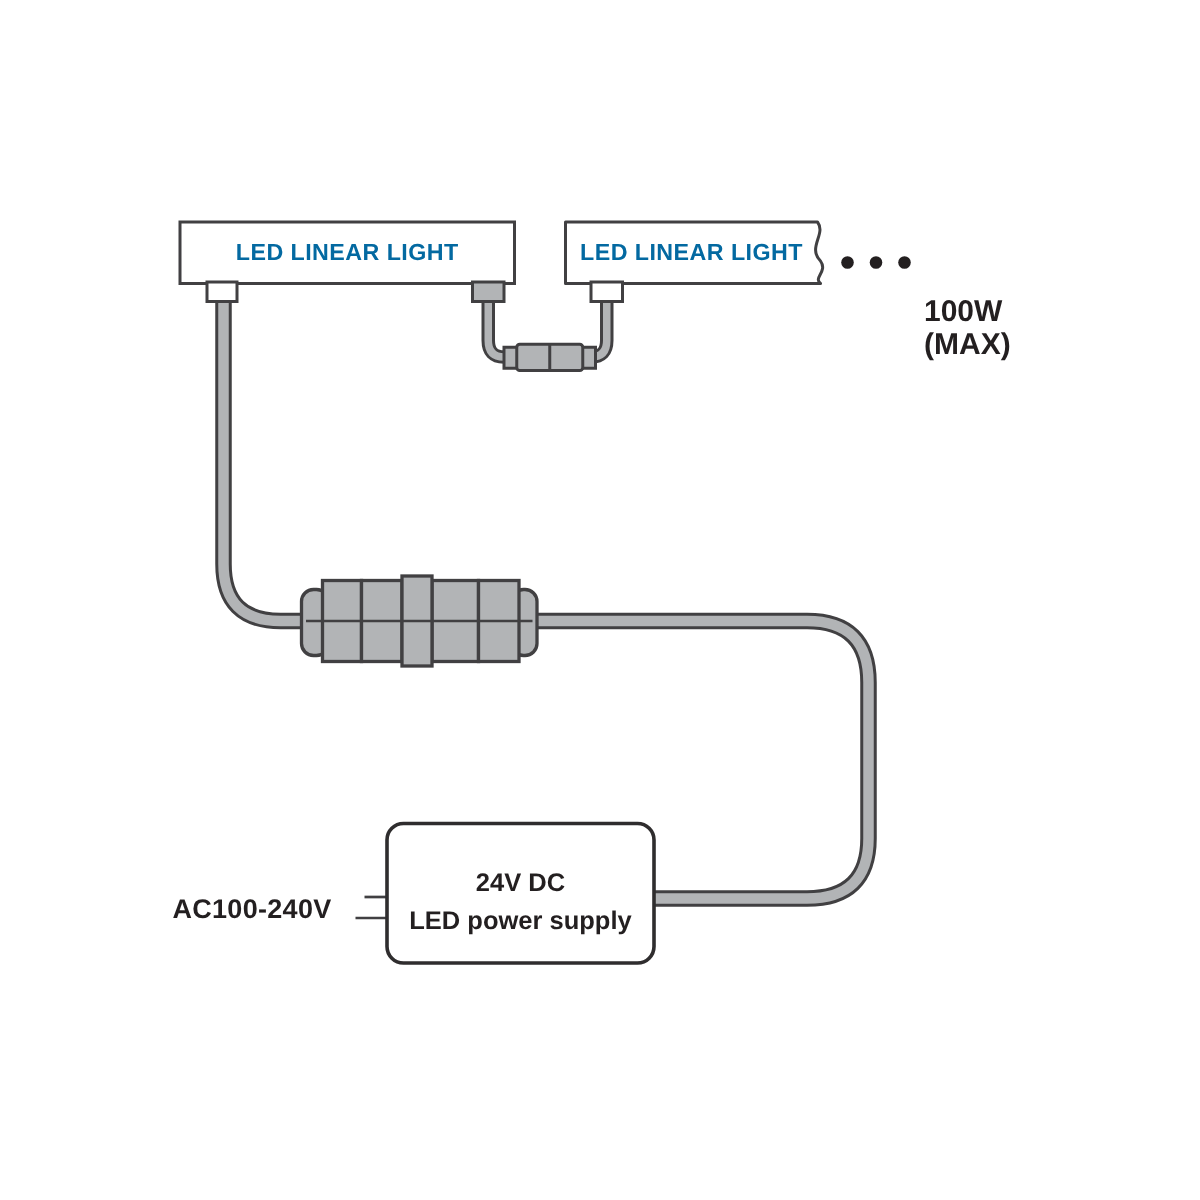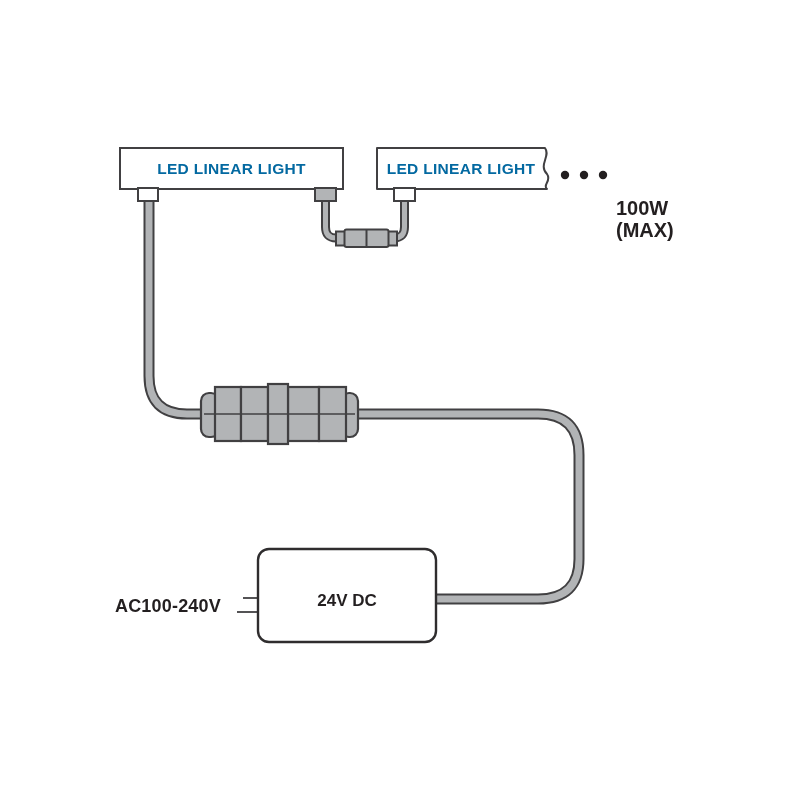--- a/index.html
+++ b/index.html
@@ -101,17 +101,18 @@
 
   <div class="label light-label light-label-right">LED LINEAR LIGHT</div>
 
   <div class="label watt-label">
     <span>100W</span>
     <span>(MAX)</span>
   </div>
 
   <div class="label psu-label">
     <span>24V DC</span>
+    <span>LED power supply</span>
   </div>
 
   <div class="label ac-label">AC100-240V</div>
 
 </div>
 
 </body></html>

